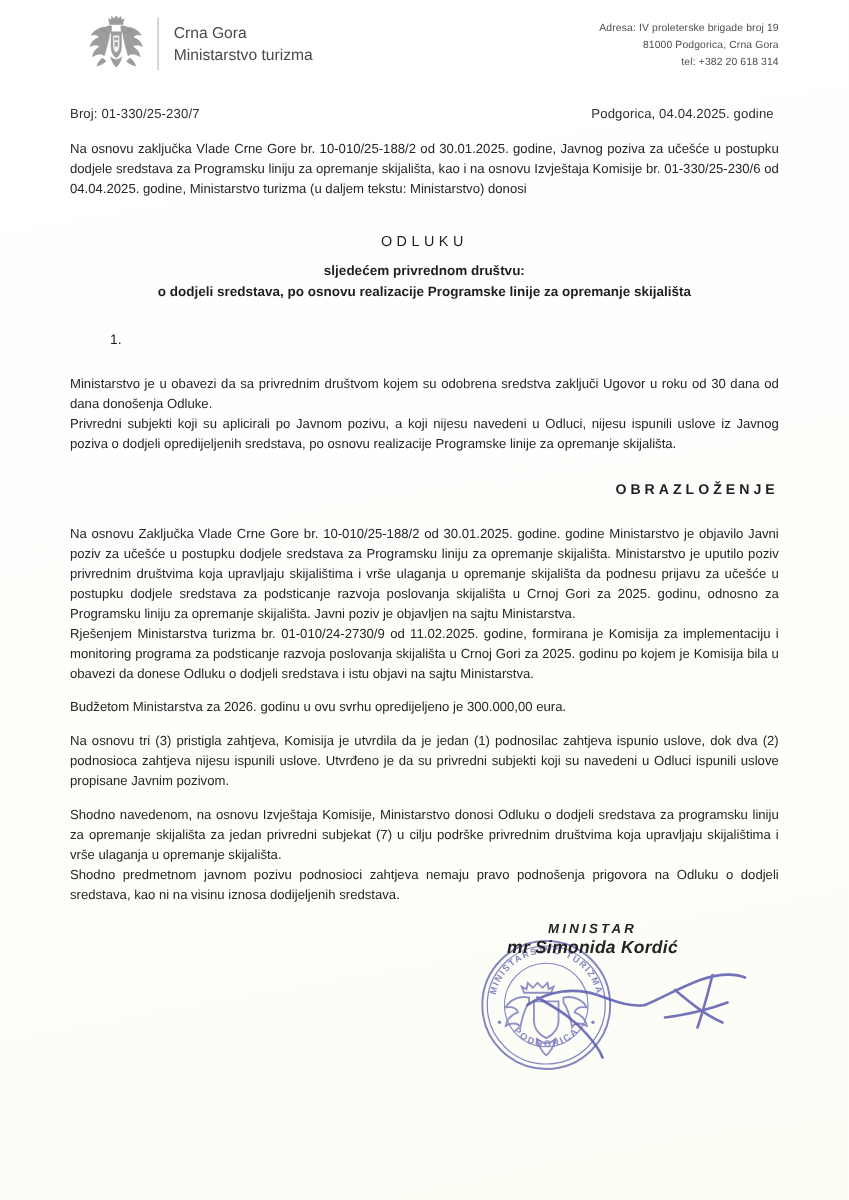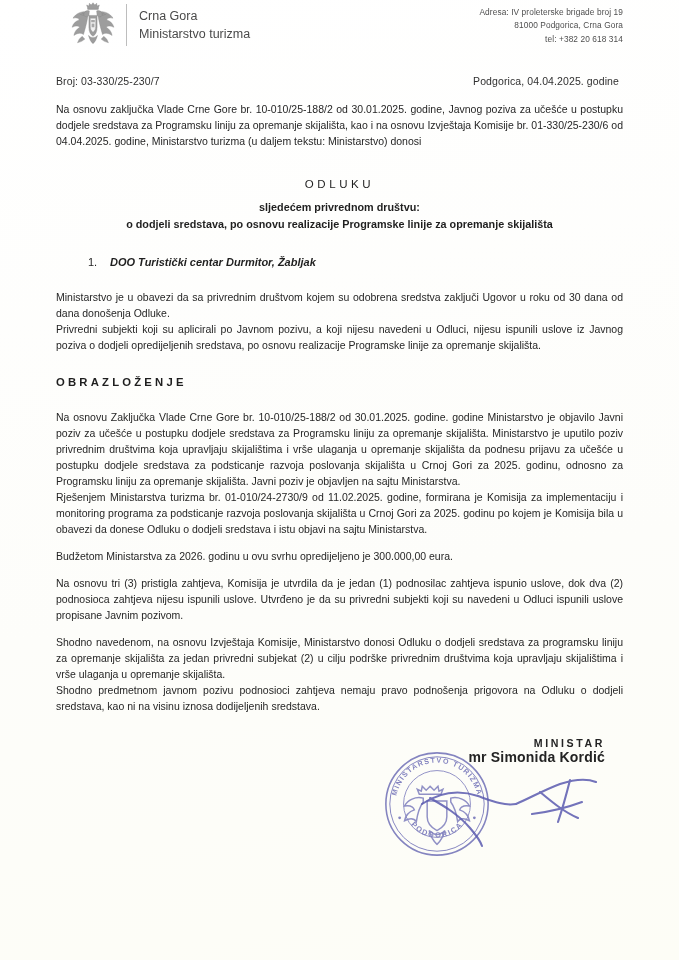--- a/index.html
+++ b/index.html
@@ -22,20 +22,21 @@
     background: linear-gradient(170deg, #ffffff 0%, #fdfdfa 60%, #fdfdf6 100%);
     box-sizing: border-box;
     padding: 0 56px;
   }
 
   
   .header {
     display: flex;
     align-items: flex-start;
     justify-content: space-between;
+    padding-top: 10px;
     height: 58px;
   }
   .brand {
     display: flex;
     align-items: center;
   }
   .coat {
     width: 46px;
     height: 50px;
     flex: none;
@@ -103,21 +104,21 @@
   }
   .heading-sub {
     text-align: center;
     font-weight: bold;
     font-size: 10.8px;
     line-height: 1.5;
     color: #1f1f1f;
     margin: 0;
   }
   .heading-expl {
-    text-align: left;
+    text-align: right;
     font-weight: bold;
     font-size: 11.3px;
     letter-spacing: 3.2px;
     color: #1f1f1f;
     margin: 0;
   }
 
   
   .entity-row {
     display: flex;
@@ -130,25 +131,26 @@
   .entity-num {
     font-style: normal;
     font-weight: normal;
     width: 22px;
     flex: none;
   }
 
   
   .sign-block {
     position: absolute;
-    right: 74px;
+    right: 90px;
     top: 737px;
     width: 230px;
-    text-align: right;
+    text-align: center;
     z-index: 3;
+    font-style: italic;
   }
   .sign-title {
     font-weight: bold;
     font-size: 10.6px;
     letter-spacing: 2.6px;
     color: #232323;
   }
   .sign-name {
     font-weight: bold;
     font-size: 14px;
@@ -223,40 +225,39 @@
     </div>
 
     <div class="addr">
       <div>Adresa: IV proleterske brigade broj 19</div>
       <div>81000 Podgorica, Crna Gora</div>
       <div>tel: +382 20 618 314</div>
     </div>
   </div>
 
   <div class="meta">
-    <div>Broj: 03-330/25-230/7</div>
+    <div>Broj: 01-330/25-230/7</div>
     <div class="right">Podgorica, 04.04.2025. godine</div>
   </div>
 
   <div class="body-text">
 
     <p class="para">Na osnovu zaključka Vlade Crne Gore br. 10-010/25-188/2 od 30.01.2025. godine, Javnog poziva za učešće u postupku dodjele sredstava za Programsku liniju za opremanje skijališta, kao i na osnovu Izvještaja Komisije br. 01-330/25-230/6 od 04.04.2025. godine, Ministarstvo turizma (u daljem tekstu: Ministarstvo) donosi</p>
 
     <div class="gap" style="height:26px"></div>
 
     <div class="heading-main">ODLUKU</div>
     <div class="gap-sm"></div>
     <div class="heading-sub">sljedećem privrednom društvu:</div>
     <div class="heading-sub">o dodjeli sredstava, po osnovu realizacije Programske linije za opremanje skijališta</div>
 
     <div class="gap" style="height:22px"></div>
 
     <div class="entity-row">
       <span class="entity-num">1.</span>
-      <span>DOO Turistički centar Durmitor, Žabljak</span>
     </div>
 
     <div class="gap" style="height:20px"></div>
 
     <p class="para">Ministarstvo je u obavezi da sa privrednim društvom kojem su odobrena sredstva zaključi Ugovor u roku od 30 dana od dana donošenja Odluke.</p>
     <p class="para">Privredni subjekti koji su aplicirali po Javnom pozivu, a koji nijesu navedeni u Odluci, nijesu ispunili uslove iz Javnog poziva o dodjeli opredijeljenih sredstava, po osnovu realizacije Programske linije za opremanje skijališta.</p>
 
     <div class="gap" style="height:20px"></div>
 
     <div class="heading-expl">OBRAZLOŽENJE</div>
@@ -269,21 +270,21 @@
     <div class="gap"></div>
 
     <p class="para">Budžetom Ministarstva za 2026. godinu u ovu svrhu opredijeljeno je 300.000,00 eura.</p>
 
     <div class="gap"></div>
 
     <p class="para">Na osnovu tri (3) pristigla zahtjeva, Komisija je utvrdila da je jedan (1) podnosilac zahtjeva ispunio uslove, dok dva (2) podnosioca zahtjeva nijesu ispunili uslove. Utvrđeno je da su privredni subjekti koji su navedeni u Odluci ispunili uslove propisane Javnim pozivom.</p>
 
     <div class="gap"></div>
 
-    <p class="para">Shodno navedenom, na osnovu Izvještaja Komisije, Ministarstvo donosi Odluku o dodjeli sredstava za programsku liniju za opremanje skijališta za jedan privredni subjekat (2) u cilju podrške privrednim društvima koja upravljaju skijalištima i vrše ulaganja u opremanje skijališta.</p>
+    <p class="para">Shodno navedenom, na osnovu Izvještaja Komisije, Ministarstvo donosi Odluku o dodjeli sredstava za programsku liniju za opremanje skijališta za jedan privredni subjekat (7) u cilju podrške privrednim društvima koja upravljaju skijalištima i vrše ulaganja u opremanje skijališta.</p>
     <p class="para">Shodno predmetnom javnom pozivu podnosioci zahtjeva nemaju pravo podnošenja prigovora na Odluku o dodjeli sredstava, kao ni na visinu iznosa dodijeljenih sredstava.</p>
   </div>
 
   <svg class="stamp" viewBox="0 0 120 120">
     <defs>
       <path id="arcTop" d="M 18,60 A 42,42 0 0 1 102,60" fill="none"></path>
       <path id="arcBottom" d="M 26,60 A 34,34 0 0 0 94,60" fill="none"></path>
     </defs>
     <circle cx="60" cy="60" r="52" fill="none" stroke="#6a6ab4" stroke-width="1.6"></circle>
     <circle cx="60" cy="60" r="48" fill="none" stroke="#6a6ab4" stroke-width="1"></circle>

